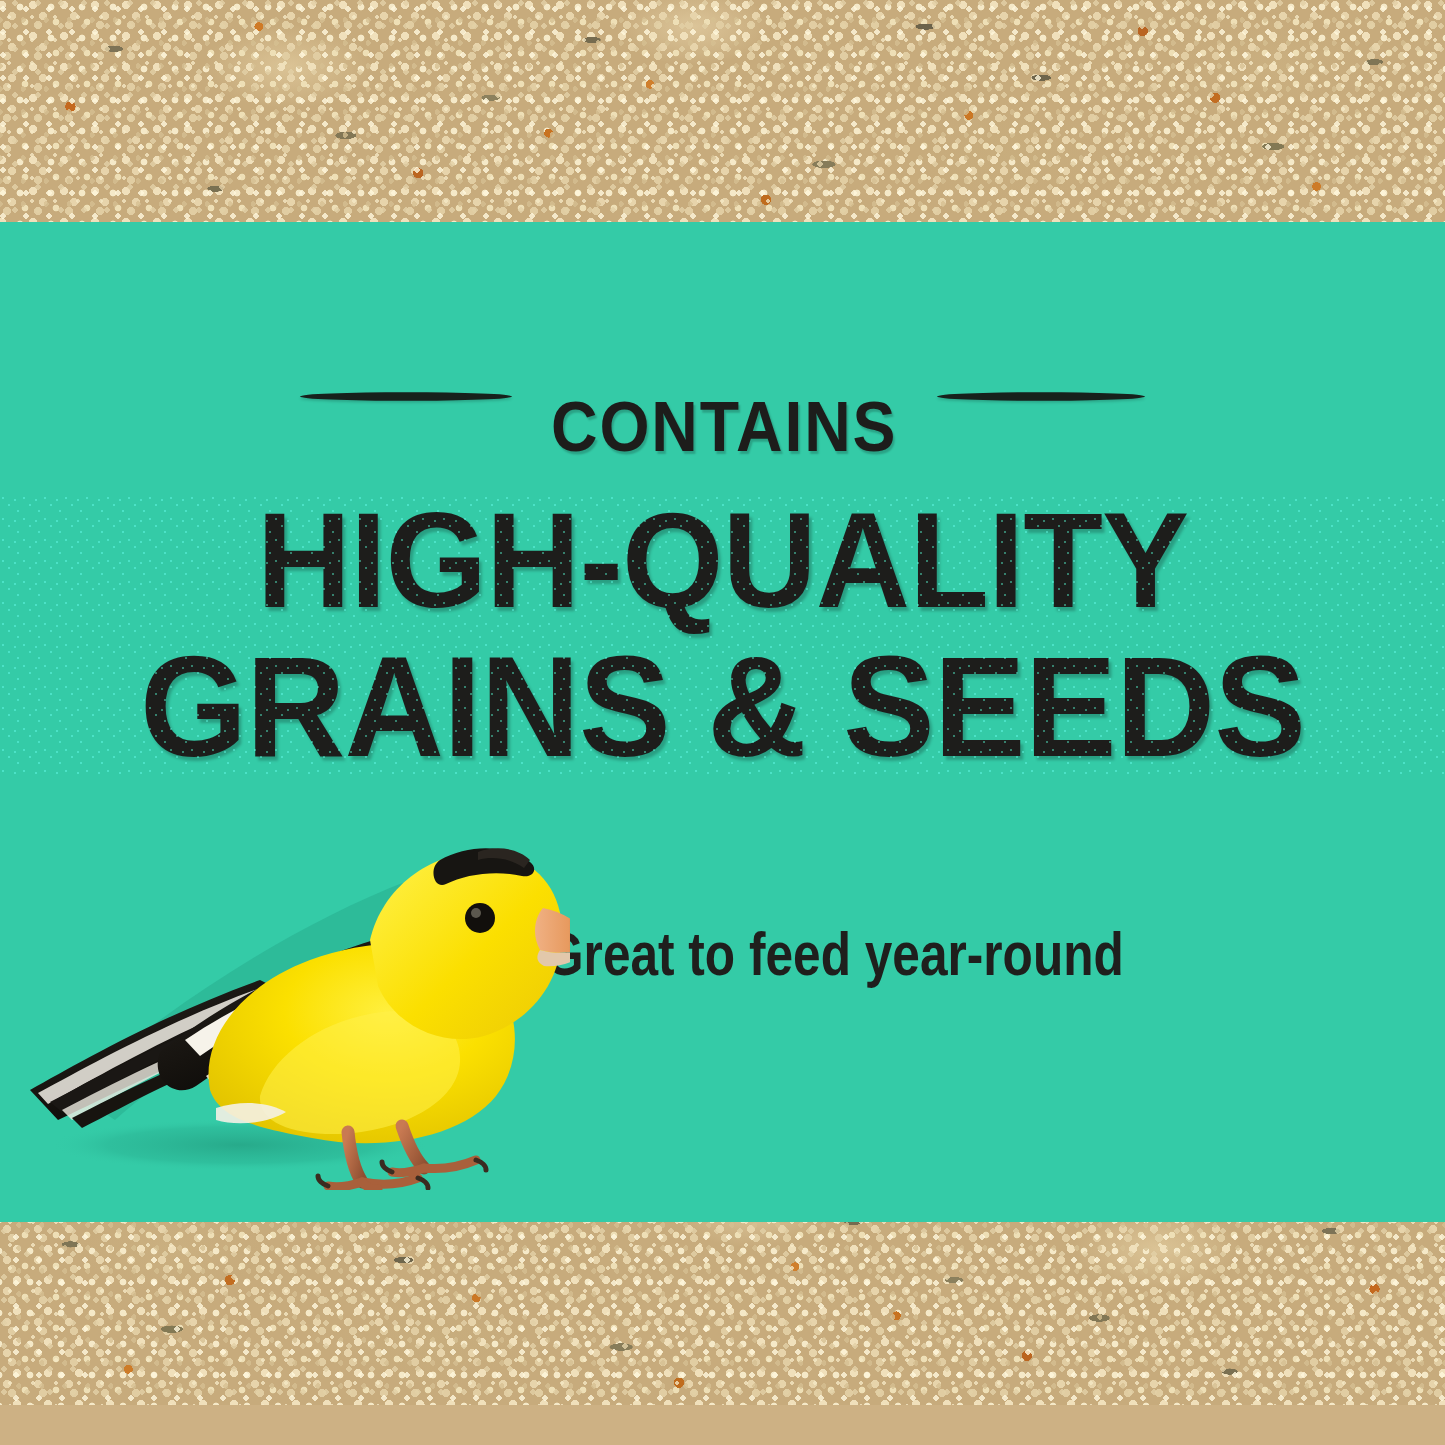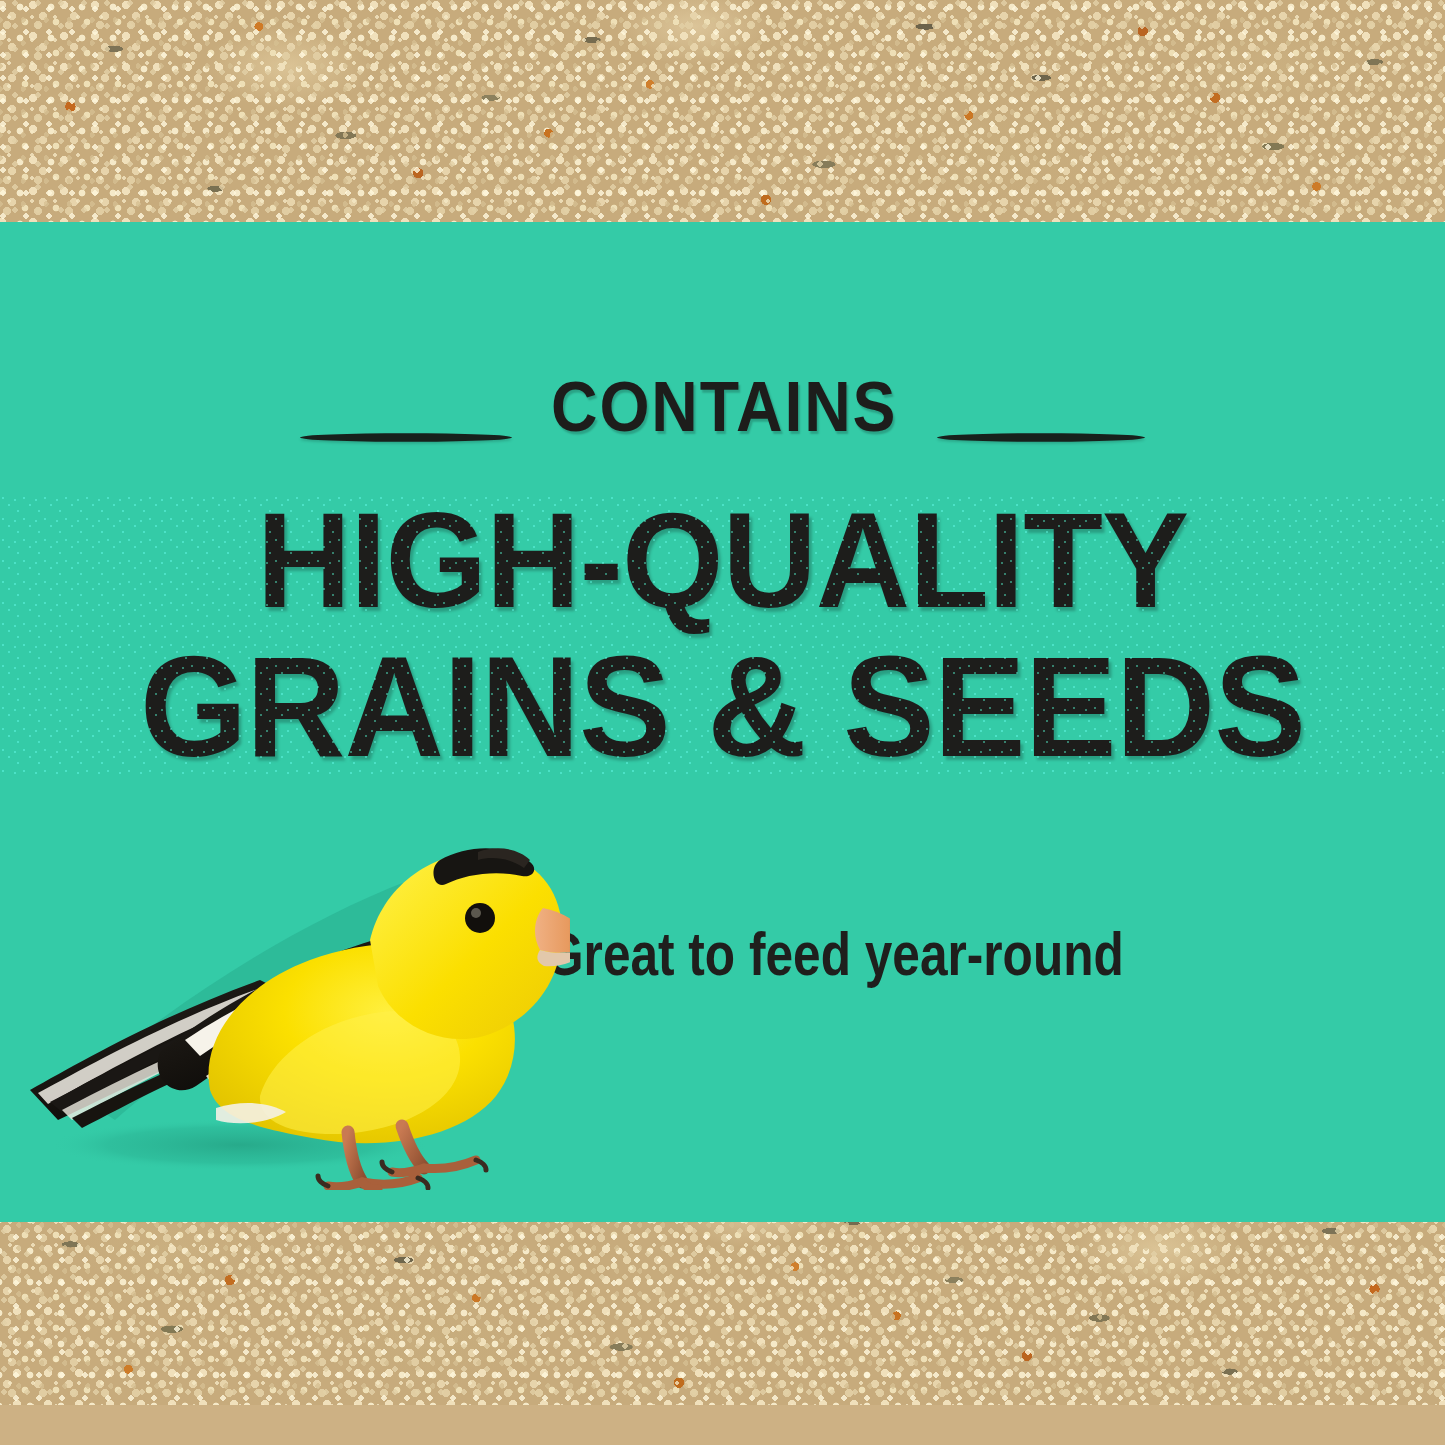--- a/index.html
+++ b/index.html
@@ -85,22 +85,22 @@
       radial-gradient(circle 4px at 17px 3px, rgba(226,208,166,.85) 0 65%, rgba(176,152,108,.6) 67%, transparent 69%),
       radial-gradient(circle 3px at 11px 17px, rgba(246,234,198,.8) 0 65%, rgba(186,161,115,.55) 67%, transparent 69%),
       radial-gradient(circle 4px at 2px 20px, rgba(214,192,146,.8) 0 65%, rgba(168,144,102,.55) 67%, transparent 69%);
     background-size:23px 23px,23px 23px,23px 23px,23px 23px;
     opacity:.95;
   }
 
   
   .contains-row{
     position:absolute;
-    top:372px; left:0; width:1445px;
-    display:flex; align-items:flex-end; justify-content:center;
+    top:392px; left:0; width:1445px;
+    display:flex; align-items:flex-start; justify-content:center;
     gap:24px;
   }
   .dash{
     width:210px; height:9px;
     background:#17211c;
     border-radius:50%;
     transform:scaleY(.95);
     box-shadow:0 2px 3px rgba(0,0,0,.18);
   }
   .dash.left{ width:212px; }

